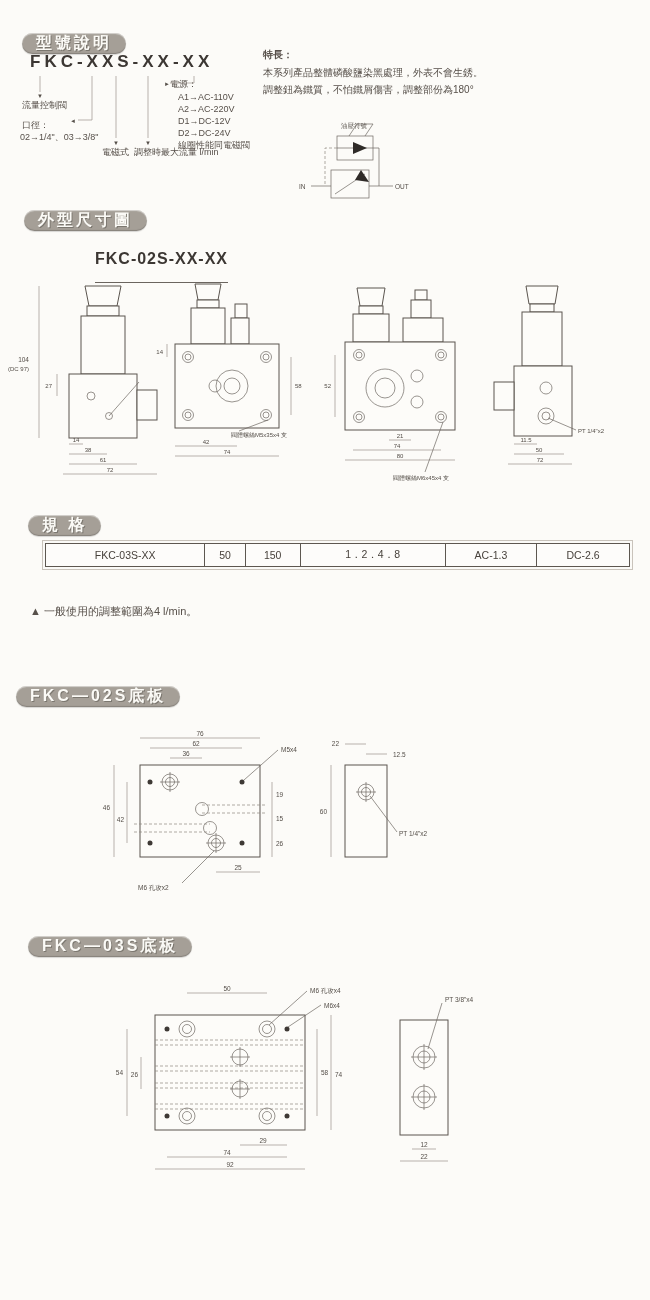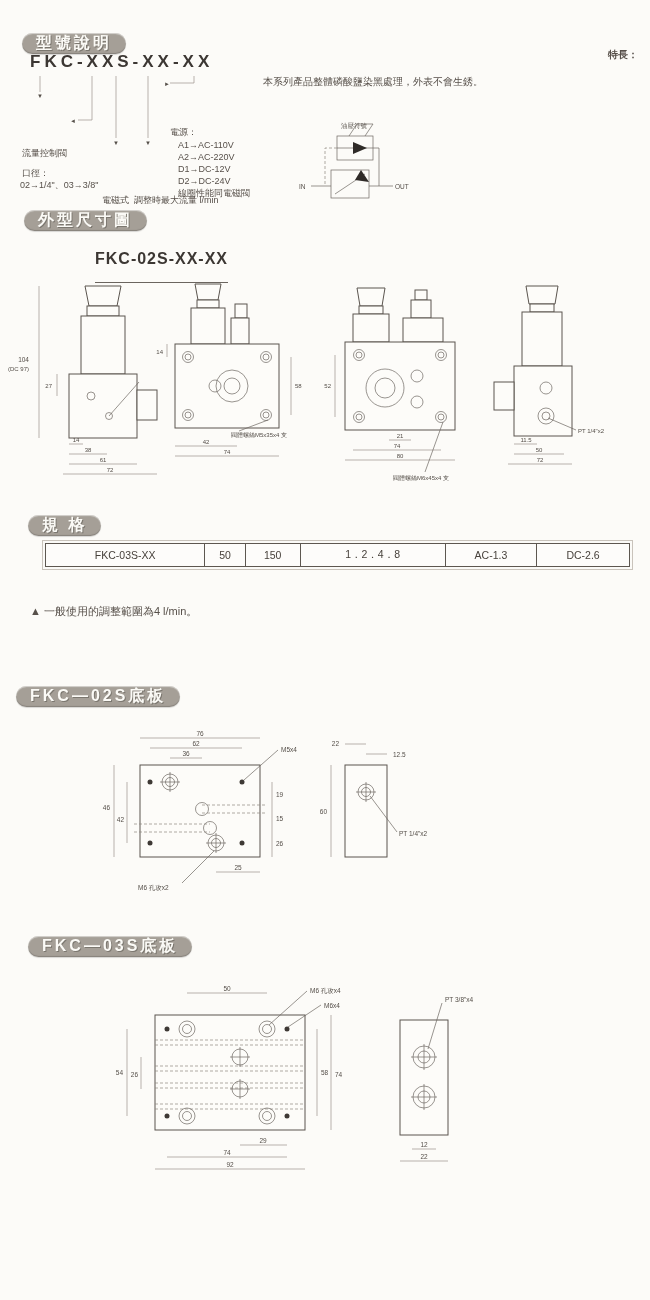--- a/index.html
+++ b/index.html
@@ -16,24 +16,24 @@
     padding:0 14px;border-radius:12px;
     box-shadow:inset 0 1px 1px rgba(255,255,255,.55), inset 0 -1px 1px rgba(0,0,0,.18), 0 1px 1px rgba(0,0,0,.15);
     text-shadow:1px 1px 0 rgba(90,85,78,.55);
     white-space:nowrap;
   }
   .code{
     position:absolute;left:30px;top:52px;
     font-size:17px;font-weight:bold;letter-spacing:4px;color:#3c3733;
     white-space:nowrap;
   }
-  .lbl{position:absolute;font-size:9px;color:#57504a;white-space:nowrap;line-height:11px;margin-top:48px;}
+  .lbl{position:absolute;font-size:9px;color:#57504a;white-space:nowrap;line-height:11px;}
   .opts div{margin-bottom:1px;}
   .features{position:absolute;left:263px;top:46px;width:375px;font-size:10px;line-height:17px;color:#57504a;}
-  .features .ft{font-weight:bold;margin-bottom:10px;text-align:right;}
+  .features .ft{font-weight:bold;margin-bottom:1px;}
   .subtitle{
     position:absolute;left:95px;top:250px;
     font-size:16px;font-weight:bold;color:#3c3733;letter-spacing:1px;
     border-bottom:1.5px solid #6b655f;padding-bottom:14px;
   }
   .spec-wrap{position:absolute;left:42px;top:540px;border:1px solid #c9c3bb;padding:2px;background:#fbfaf7;}
   table.spec{border-collapse:collapse;width:585px;background:#fdfcfa;}
   table.spec th,table.spec td{
     border:1px solid #5d5750;font-size:10.5px;font-weight:normal;
     text-align:center;padding:4px 2px;color:#47413b;white-space:nowrap;
@@ -84,20 +84,21 @@
   <div>A1→AC-110V</div>
   <div>A2→AC-220V</div>
   <div>D1→DC-12V</div>
   <div>D2→DC-24V</div>
   <div>線圈性能同電磁閥</div>
 </div>
 
 <div class="features">
   <div class="ft">特長：</div>
   <div>本系列產品整體磷酸鹽染黑處理，外表不會生銹。</div>
+  <div>調整鈕為鐵質，不怕鐵屑傷害，調整部份為180°</div>
 </div>
 
 <svg style="left:295px;top:118px;" width="130" height="95">
   <text class="d" x="46" y="10">油壓符號</text>
   <path class="thin" d="M54,18 L62,6 L78,6 L70,18"></path>
   <rect class="thin" x="42" y="18" width="36" height="24"></rect>
   <line class="thin" x1="42" y1="30" x2="78" y2="30"></line>
   <path class="blk" d="M58,24 L72,30 L58,36 Z"></path>
   <rect class="thin" x="36" y="52" width="38" height="28"></rect>
   <line class="thin" x1="40" y1="76" x2="70" y2="56"></line>

